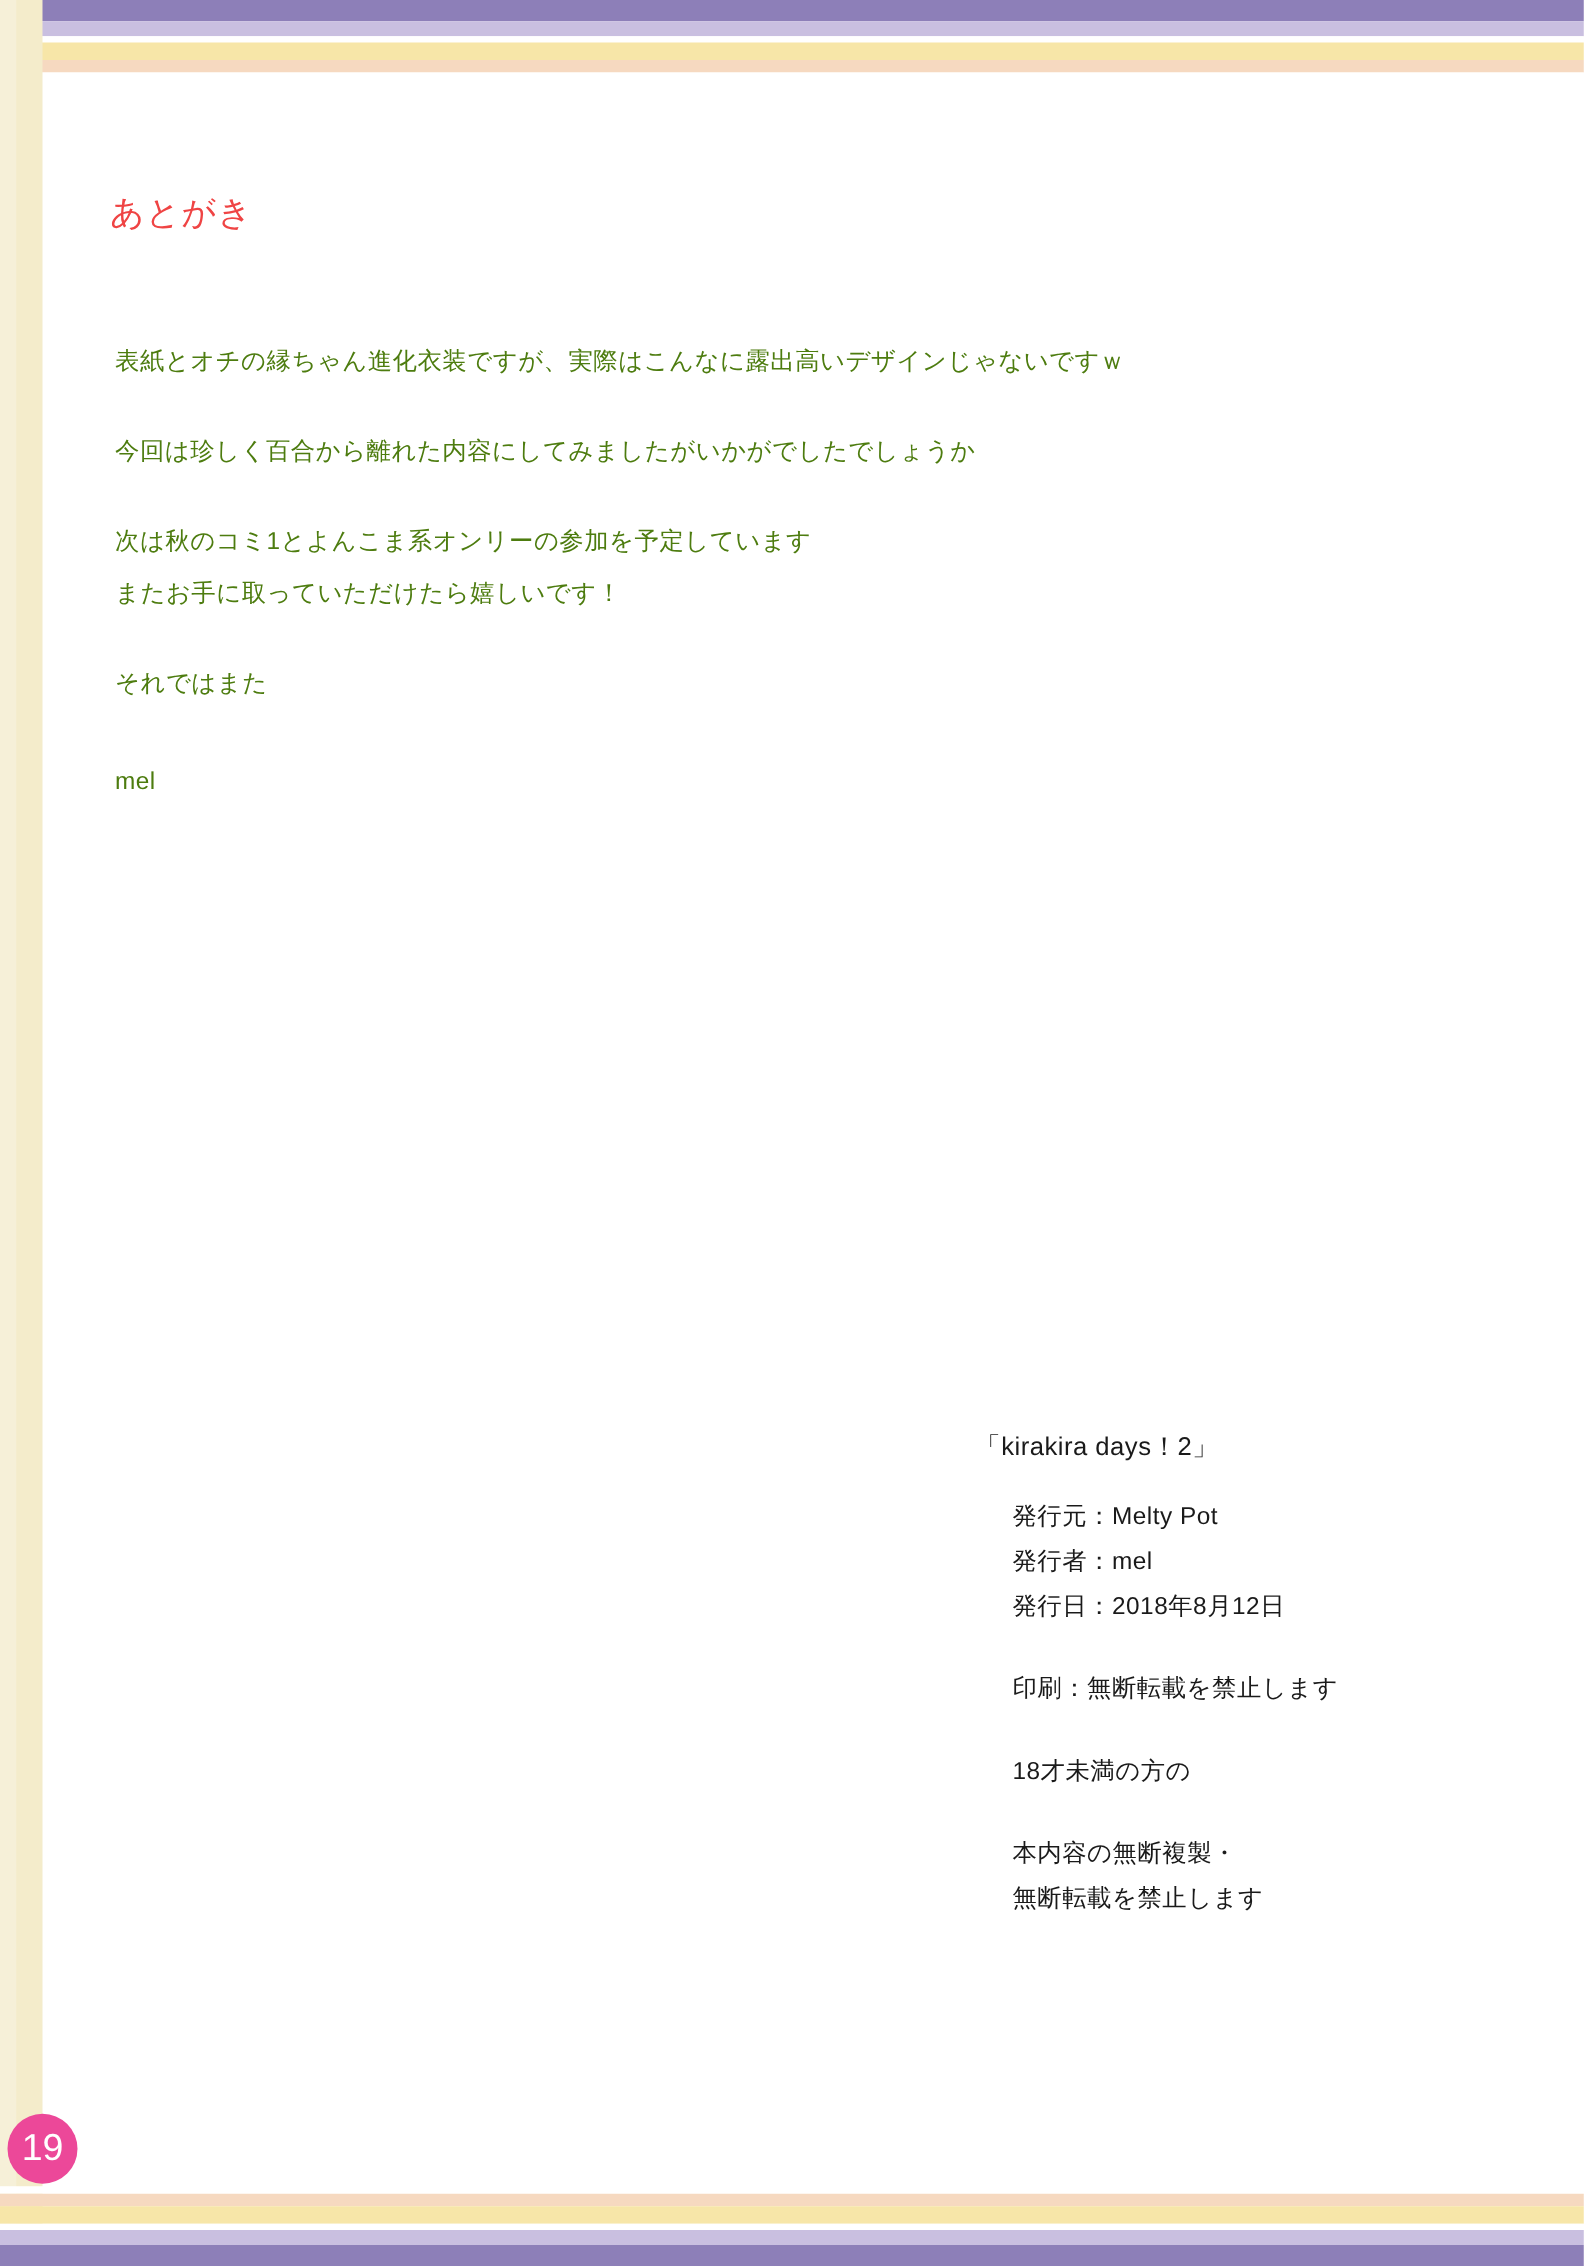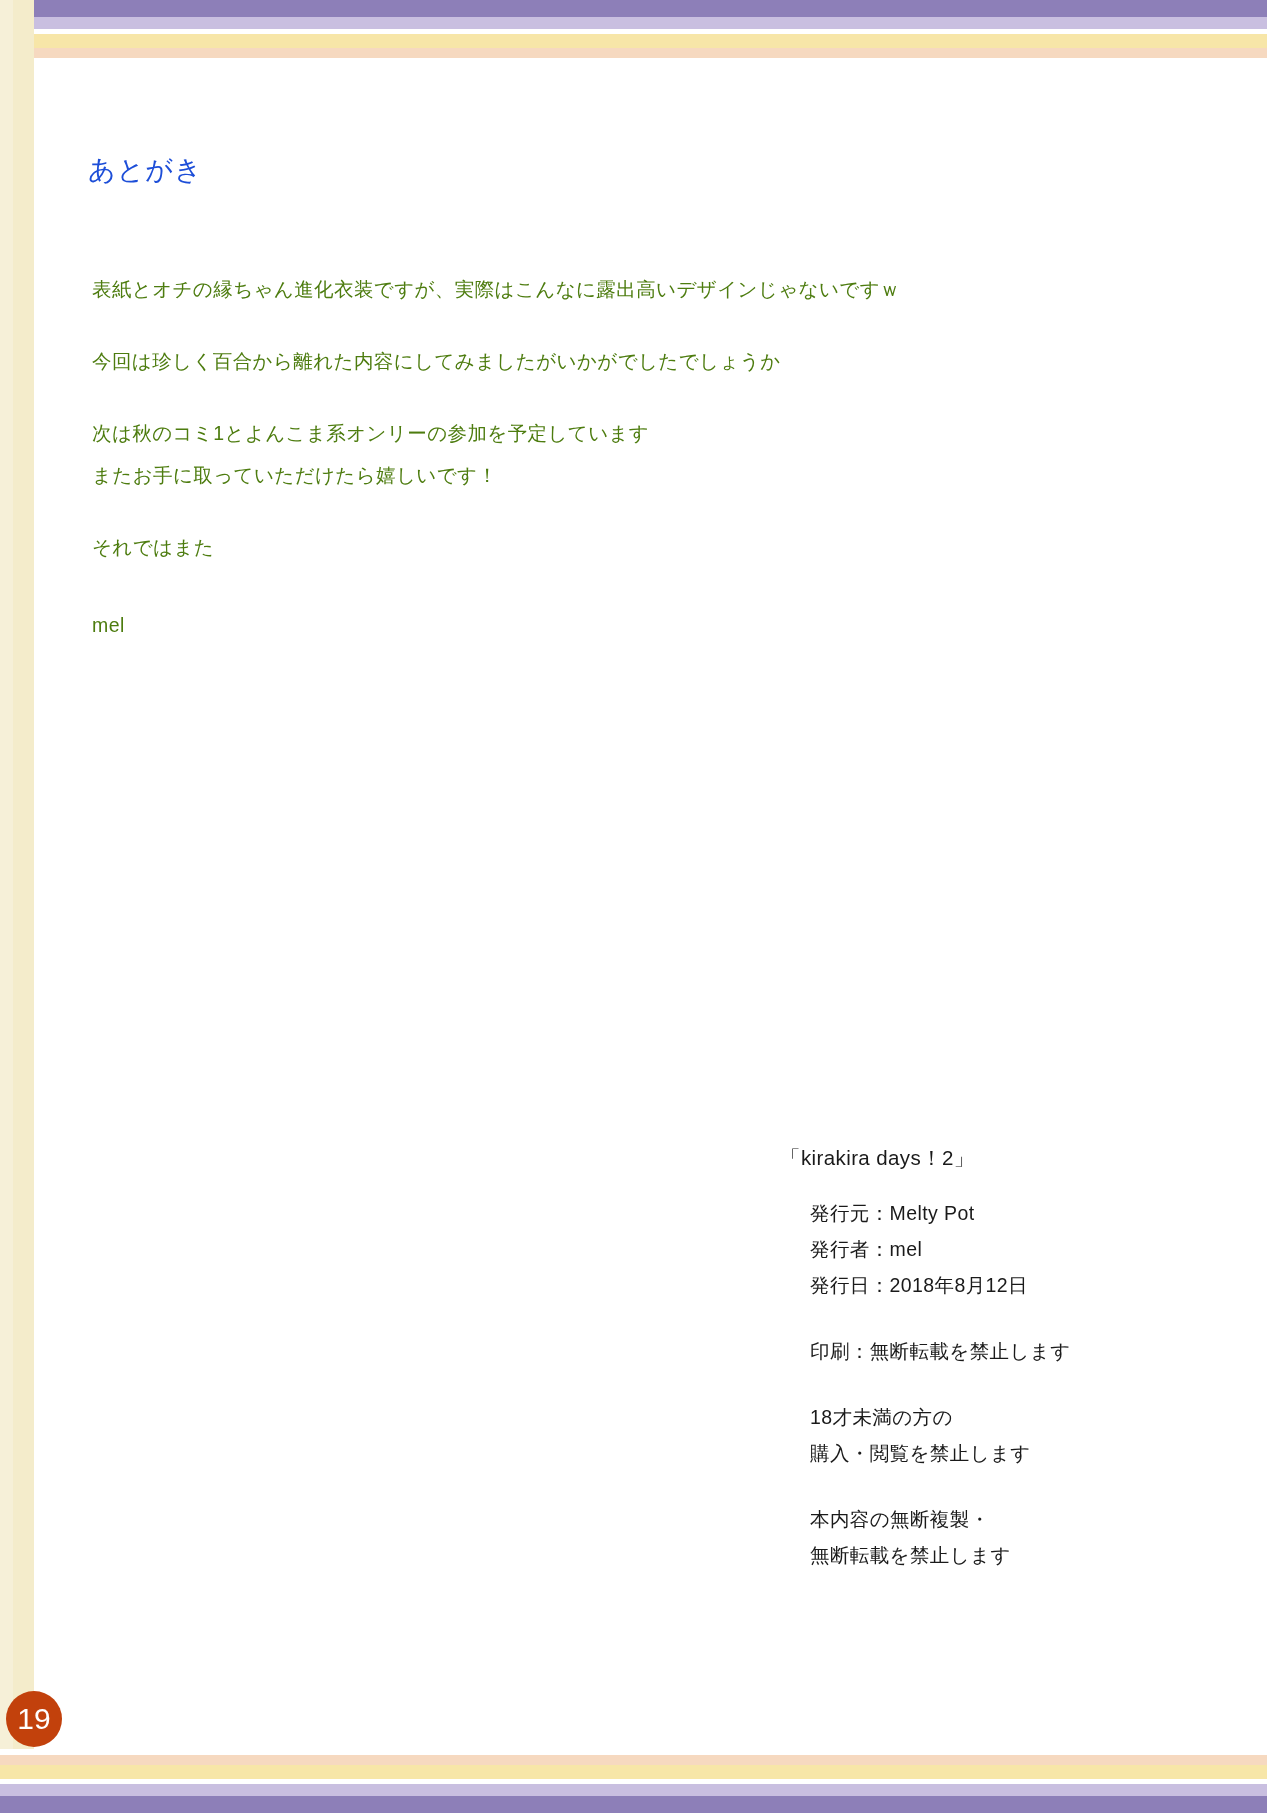--- a/index.html
+++ b/index.html
@@ -46,40 +46,40 @@
   }
 
   
   .page-number {
     position: absolute;
     left: 6px;
     bottom: 66px;
     width: 56px;
     height: 56px;
     border-radius: 50%;
-    background: #c2410c;
+    background: #ec4899;
     color: #ffffff;
     font-size: 30px;
     line-height: 56px;
     text-align: center;
     font-family: "Liberation Sans", sans-serif;
   }
 
   
   .content {
     position: absolute;
     left: 0; top: 0; right: 0; bottom: 0;
   }
 
   .afterword-title {
     position: absolute;
     left: 88px;
     top: 152px;
     font-size: 27px;
-    color: #1d4ed8;
+    color: #ef4444;
     letter-spacing: 1px;
   }
 
   .afterword-body {
     position: absolute;
     left: 92px;
     top: 268px;
     width: 900px;
     font-size: 19.5px;
     line-height: 42px;
@@ -159,21 +159,20 @@
       <div class="row">発行者：mel</div>
       <div class="row">発行日：2018年8月12日</div>
     </div>
 
     <div class="group">
       <div class="row">印刷：無断転載を禁止します</div>
     </div>
 
     <div class="group">
       <div class="row">18才未満の方の</div>
-      <div class="row">購入・閲覧を禁止します</div>
     </div>
 
     <div class="group">
       <div class="row">本内容の無断複製・</div>
       <div class="row">無断転載を禁止します</div>
     </div>
   </div>
 
 </div>
 

